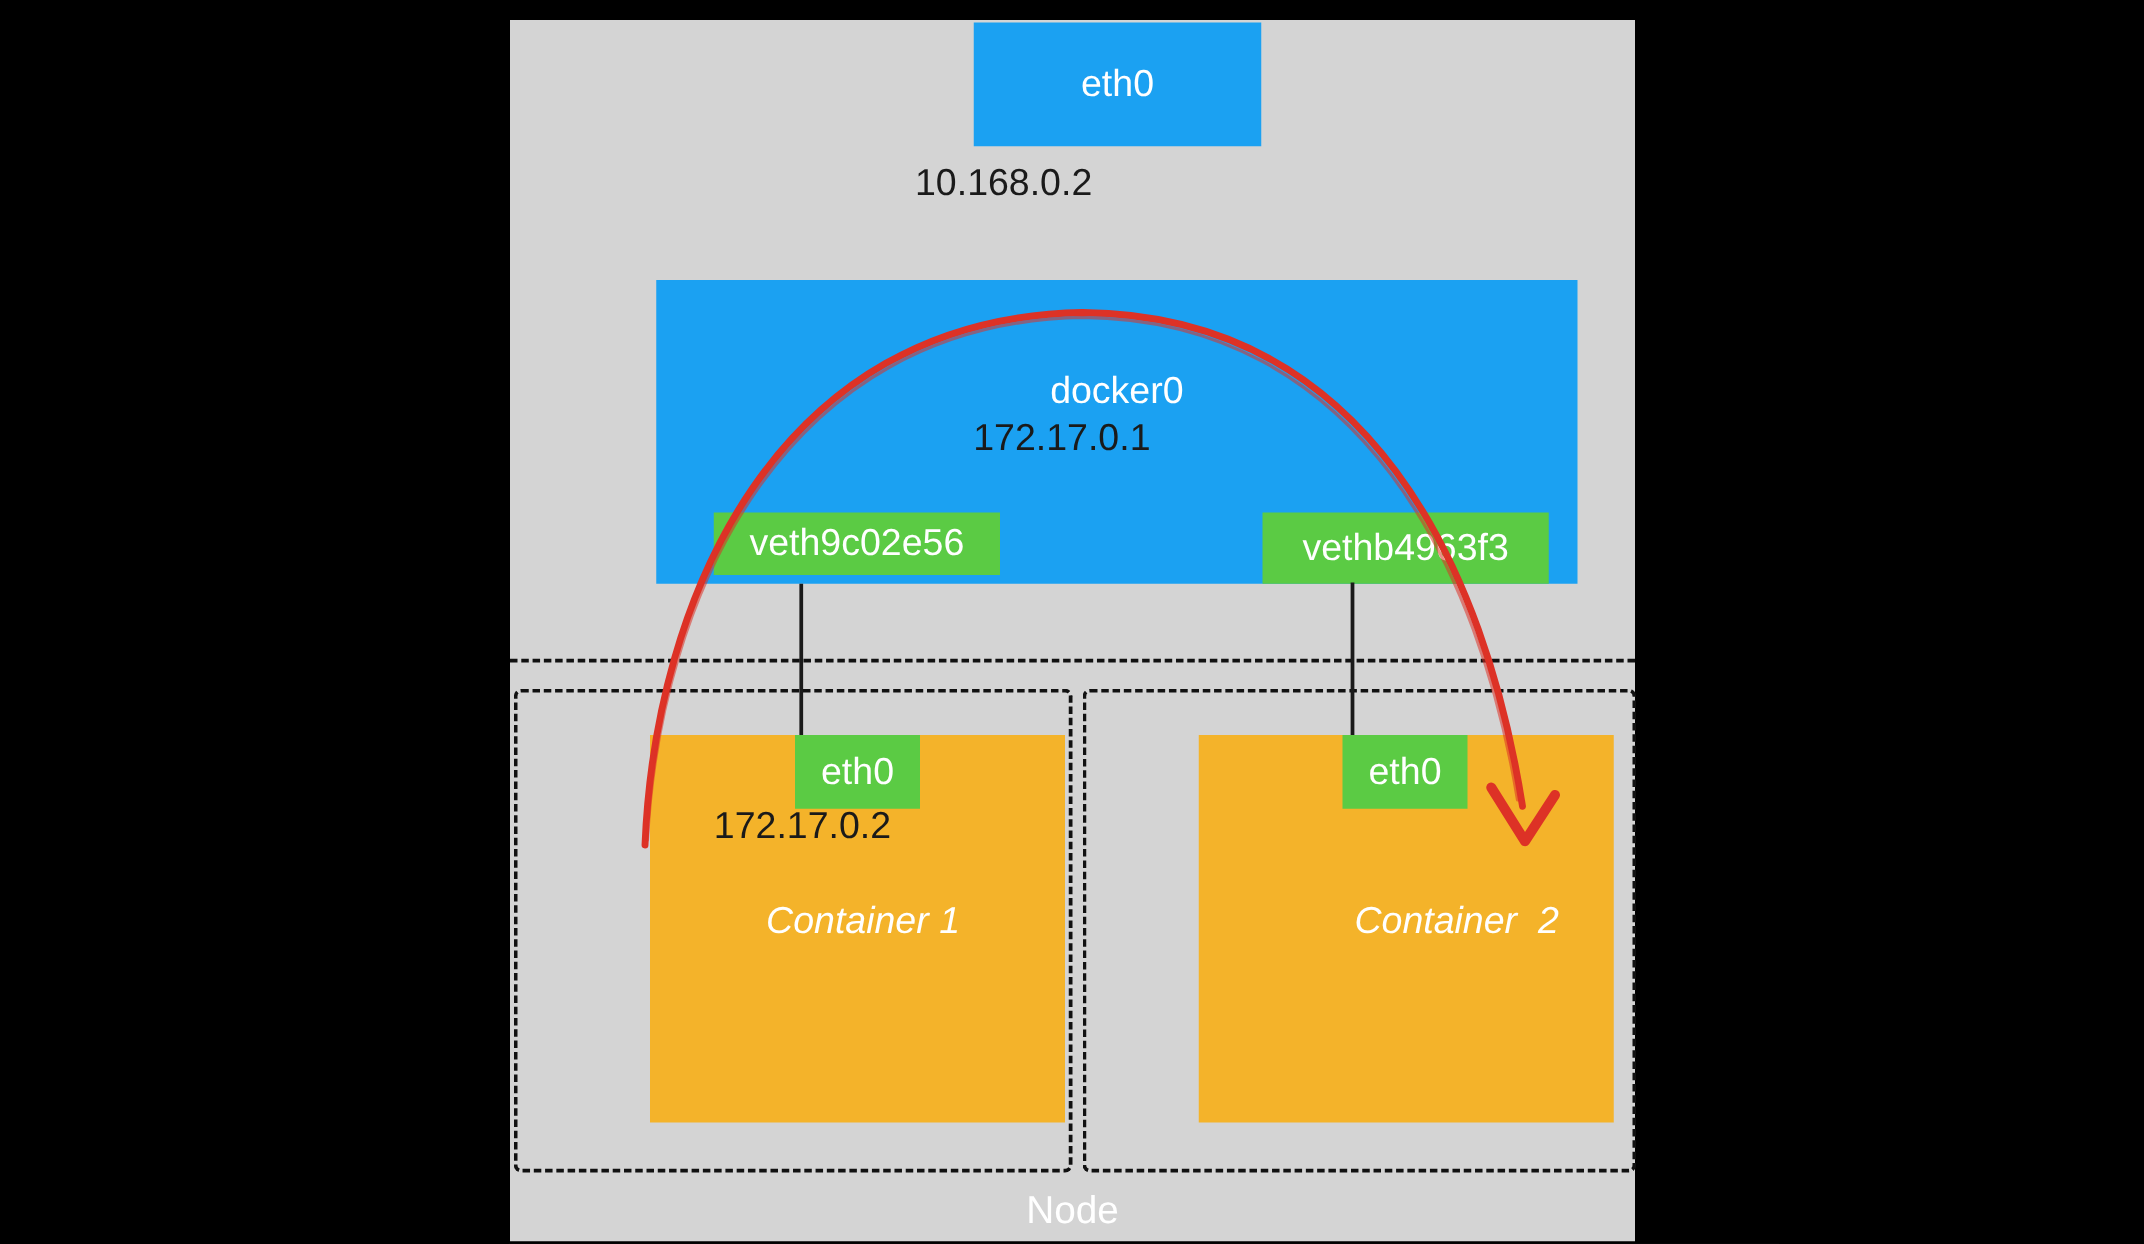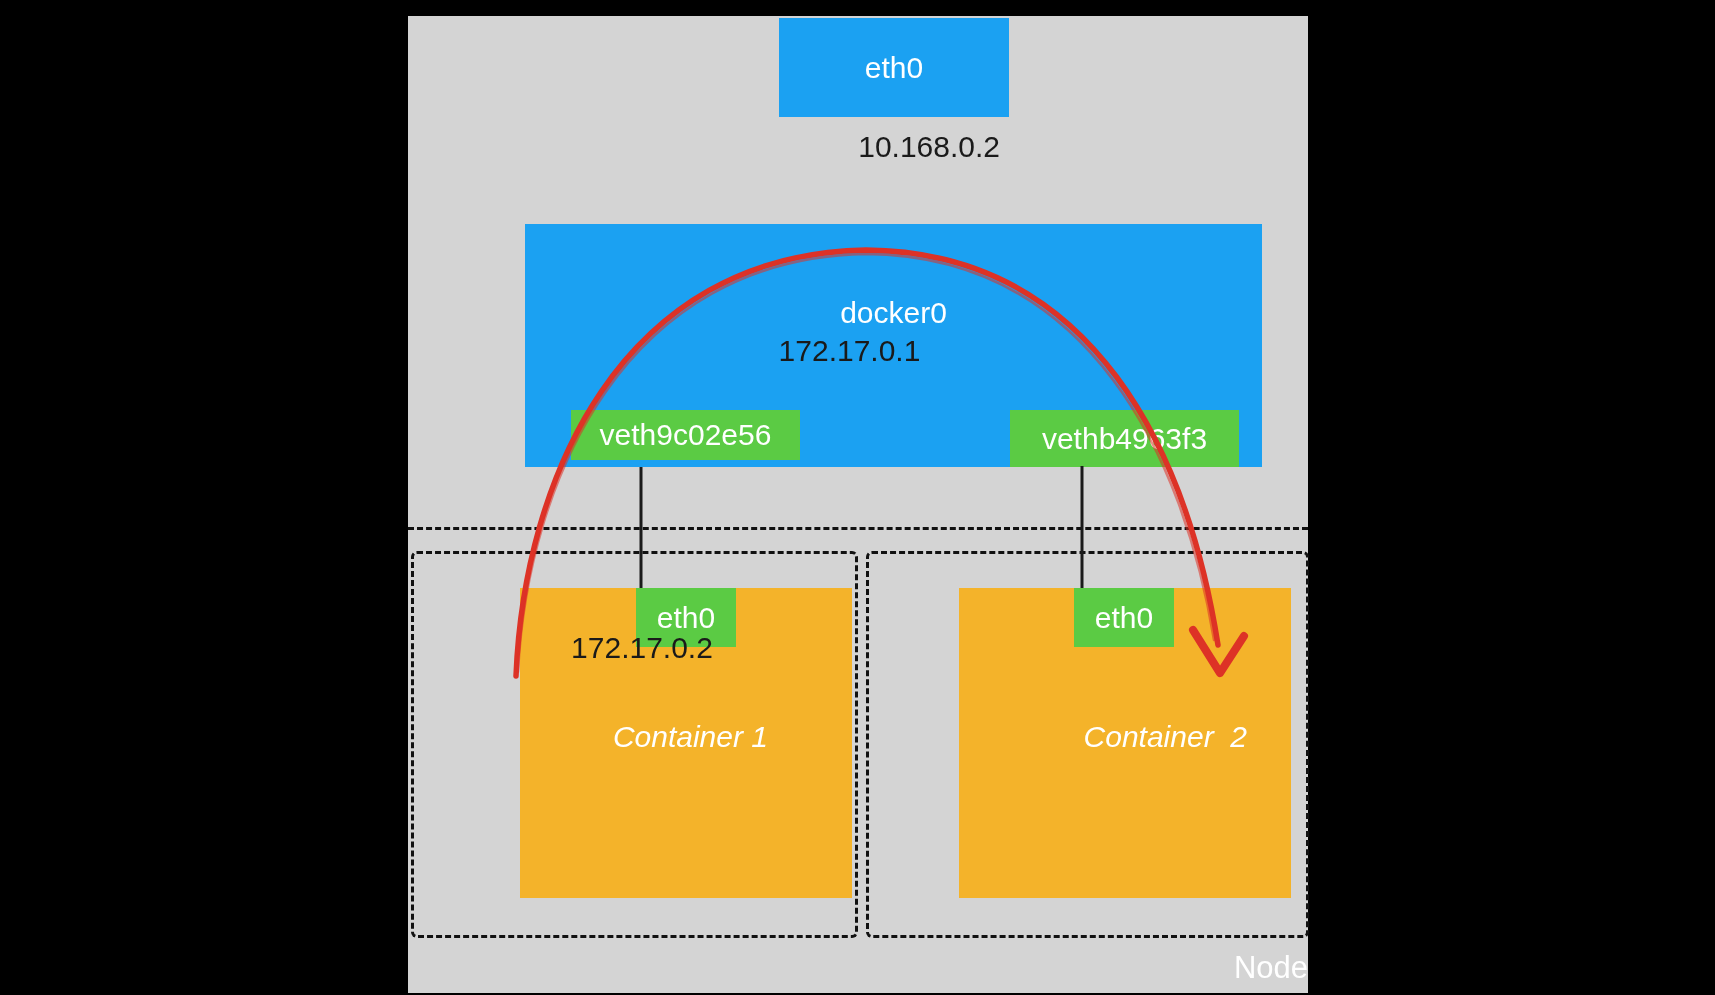--- a/index.html
+++ b/index.html
@@ -14,21 +14,21 @@
     position:absolute;left:408px;top:16px;width:900px;height:977px;
     background:var(--panel,#d4d4d4);
   }
   .box{position:absolute;display:flex;align-items:center;justify-content:center;margin-left:44px;}
   .blue{background:var(--blue,#1ba1f2);}
   .green{background:var(--green,#5bcb44);}
   .orange{background:var(--orange,#f4b32a);}
   .wlabel{color:#fff;font-size:30px;}
   .blabel{color:var(--ink,#1a1a1a);font-size:30px;}
   .host-eth{left:735px;top:18px;width:230px;height:99px;}
-  .host-ip{position:absolute;left:770px;top:130px;width:230px;text-align:right;}
+  .host-ip{position:absolute;left:732px;top:130px;width:230px;text-align:left;}
   .bridge{left:481px;top:224px;width:737px;height:243px;flex-direction:column;justify-content:flex-start;}
   .bridge-name{position:absolute;left:481px;top:296px;width:737px;text-align:center;padding-left:44px;}
   .bridge-ip{position:absolute;left:481px;top:334px;width:737px;text-align:center;}
   .veth1{left:527px;top:410px;width:229px;height:50px;}
   .veth2{left:966px;top:410px;width:229px;height:57px;}
   .veth-label{font-size:30px;color:#fff;}
   .ns-divider{
     position:absolute;left:408px;top:527px;width:900px;height:0;
     border-top:3px dashed var(--dots,#111);
   }
@@ -37,28 +37,28 @@
     background:transparent;
   }
   .ns-box.c1{left:411px;top:551px;width:441px;height:381px;}
   .ns-box.c2{left:866px;top:551px;width:437px;height:381px;}
   .container-box{top:588px;width:332px;height:310px;}
   .container-box.c1{left:476px;}
   .container-box.c2{left:915px;}
   .eth-tab{top:588px;width:100px;height:59px;}
   .eth-tab.c1{left:592px;}
   .eth-tab.c2{left:1030px;}
-  .cont-ip{position:absolute;top:631px;width:332px;text-align:center;}
+  .cont-ip{position:absolute;top:644px;width:332px;text-align:center;}
   .cont-ip.c1{left:476px;}
   .cont-ip.c2{left:915px;}
   .cont-name{position:absolute;top:720px;width:292px;text-align:right;color:#fff;font-size:30px;white-space:pre;font-style:italic;}
   .cont-name.c1{left:476px;}
   .cont-name.c2{left:915px;padding-left:40px;}
   .node-label{
-    position:absolute;left:408px;top:950px;width:900px;text-align:right;
+    position:absolute;left:408px;top:950px;width:900px;text-align:center;
     color:#fff;font-size:31px;
   }
   svg.overlay{position:absolute;left:0;top:0;pointer-events:none;}
 </style>
 </head>
 <body>
 
 <div class="stage" style="--bg: #000000; --panel: #d4d4d4; --blue: #1ba1f2; --green: #5bcb44; --orange: #f4b32a; --ink: #1a1a1a; --dots: #111111; --arrow: #dd3226;">
 
   <div class="panel"></div>

